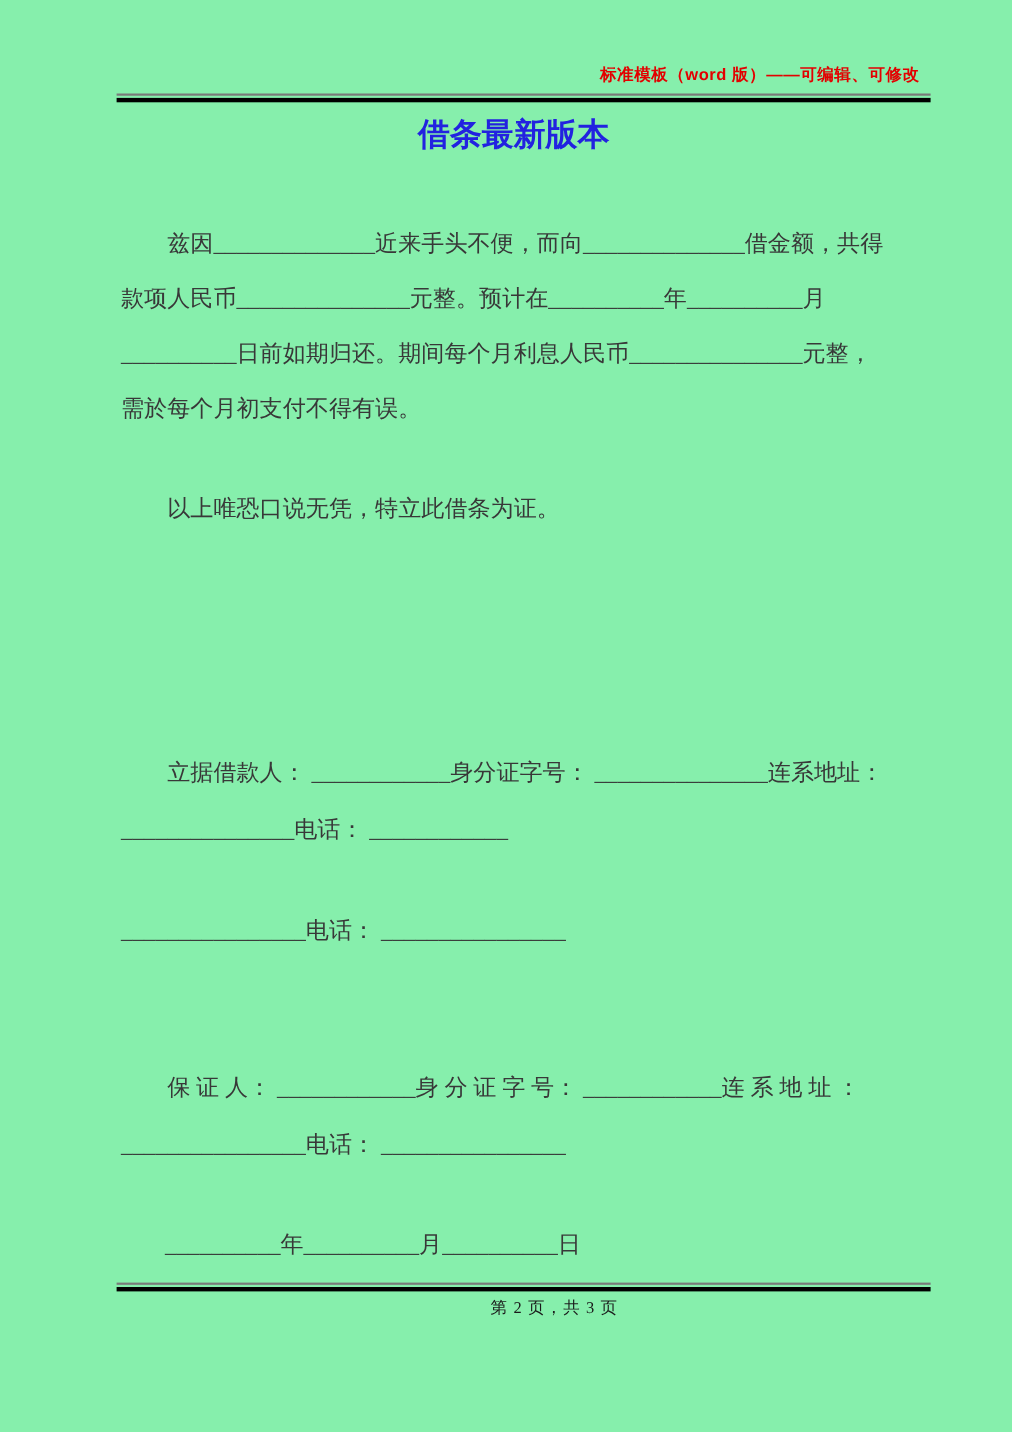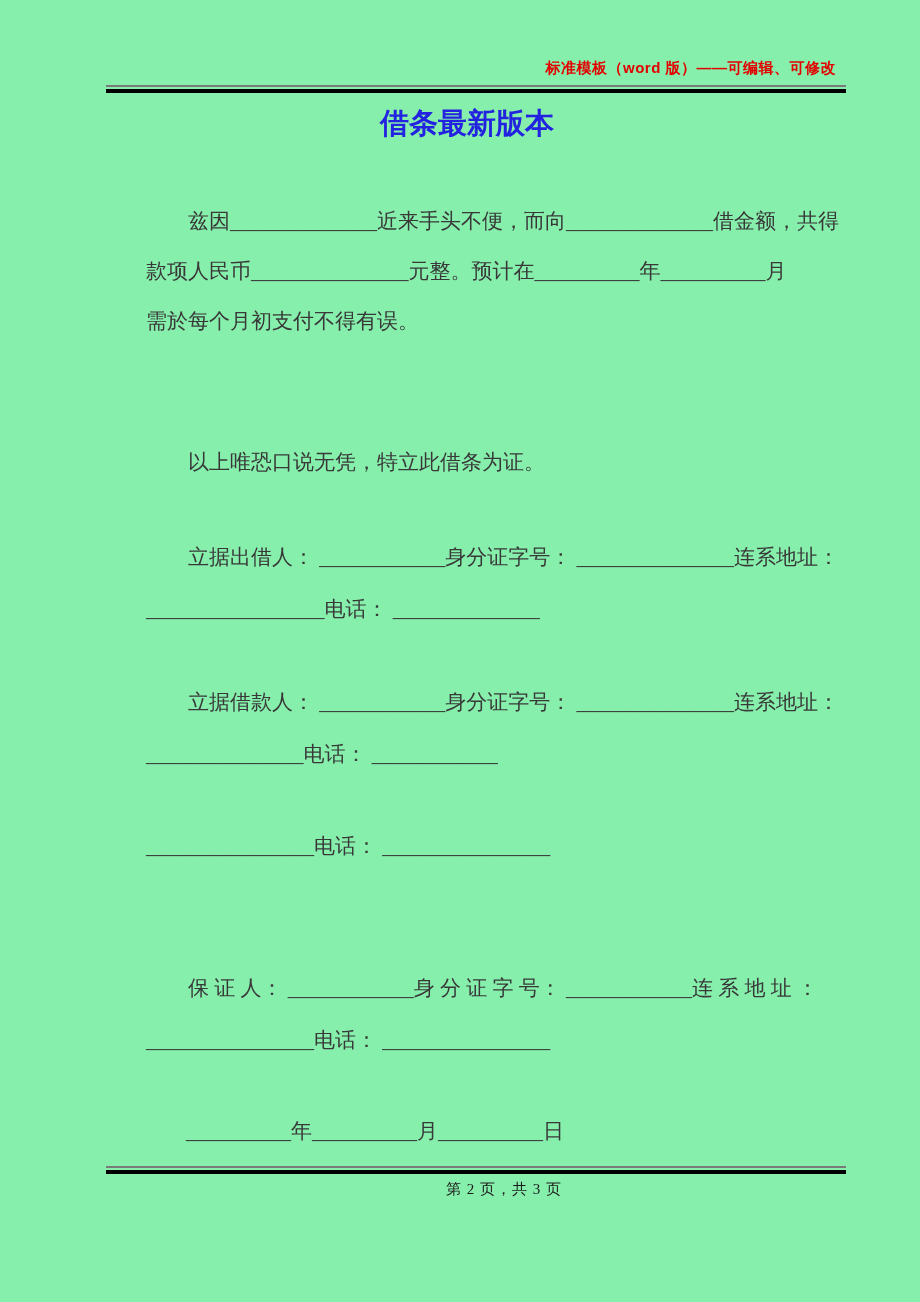--- a/index.html
+++ b/index.html
@@ -58,21 +58,21 @@
   }
   .para1 { top: 196px; }
   .para2 { top: 437px; }
   .sig1  { top: 531px; line-height: 52px; }
   .sig2  { top: 676px; line-height: 52px; }
   .sig3  { top: 820px; line-height: 52px; }
   .sig4  { top: 962px; line-height: 52px; }
   .dateb { top: 1106px; }
   .indent { text-indent: 42px; }
   .indent-sm { text-indent: 40px; }
-  .body-line { display: block; margin-left: 36px; }
+  .body-line { display: block; }
   
   .footer-pageinfo {
     position: absolute;
     top: 1180px;
     left: 0;
     width: 100%;
     text-align: center;
     font-family: "Liberation Serif", serif;
     font-size: 15px;
     color: #1a1a1a;
@@ -87,31 +87,28 @@
 
   <div class="header-watermark">标准模板（word 版）——可编辑、可修改</div>
 
   <div class="rule-thin-thick rule-header"></div>
 
   <div class="doc-title">借条最新版本</div>
 
   <div class="body-block para1">
     <span class="body-line indent">兹因______________近来手头不便，而向______________借金额，共得</span>
     <span class="body-line">款项人民币_______________元整。预计在__________年__________月</span>
+    <span class="body-line">__________日前如期归还。期间每个月利息人民币_______________元整，</span>
     <span class="body-line">需於每个月初支付不得有误。</span>
   </div>
 
   <div class="body-block para2">
     <span class="body-line indent">以上唯恐口说无凭，特立此借条为证。</span>
   </div>
 
-  <div class="body-block sig1">
-    <span class="body-line indent">立据出借人： ____________身分证字号： _______________连系地址：</span>
-    <span class="body-line">_________________电话： ______________</span>
-  </div>
 
   <div class="body-block sig2">
     <span class="body-line indent">立据借款人： ____________身分证字号： _______________连系地址：</span>
     <span class="body-line">_______________电话： ____________</span>
   </div>
 
   <div class="body-block sig3">
     <span class="body-line">________________电话： ________________</span>
   </div>
 

